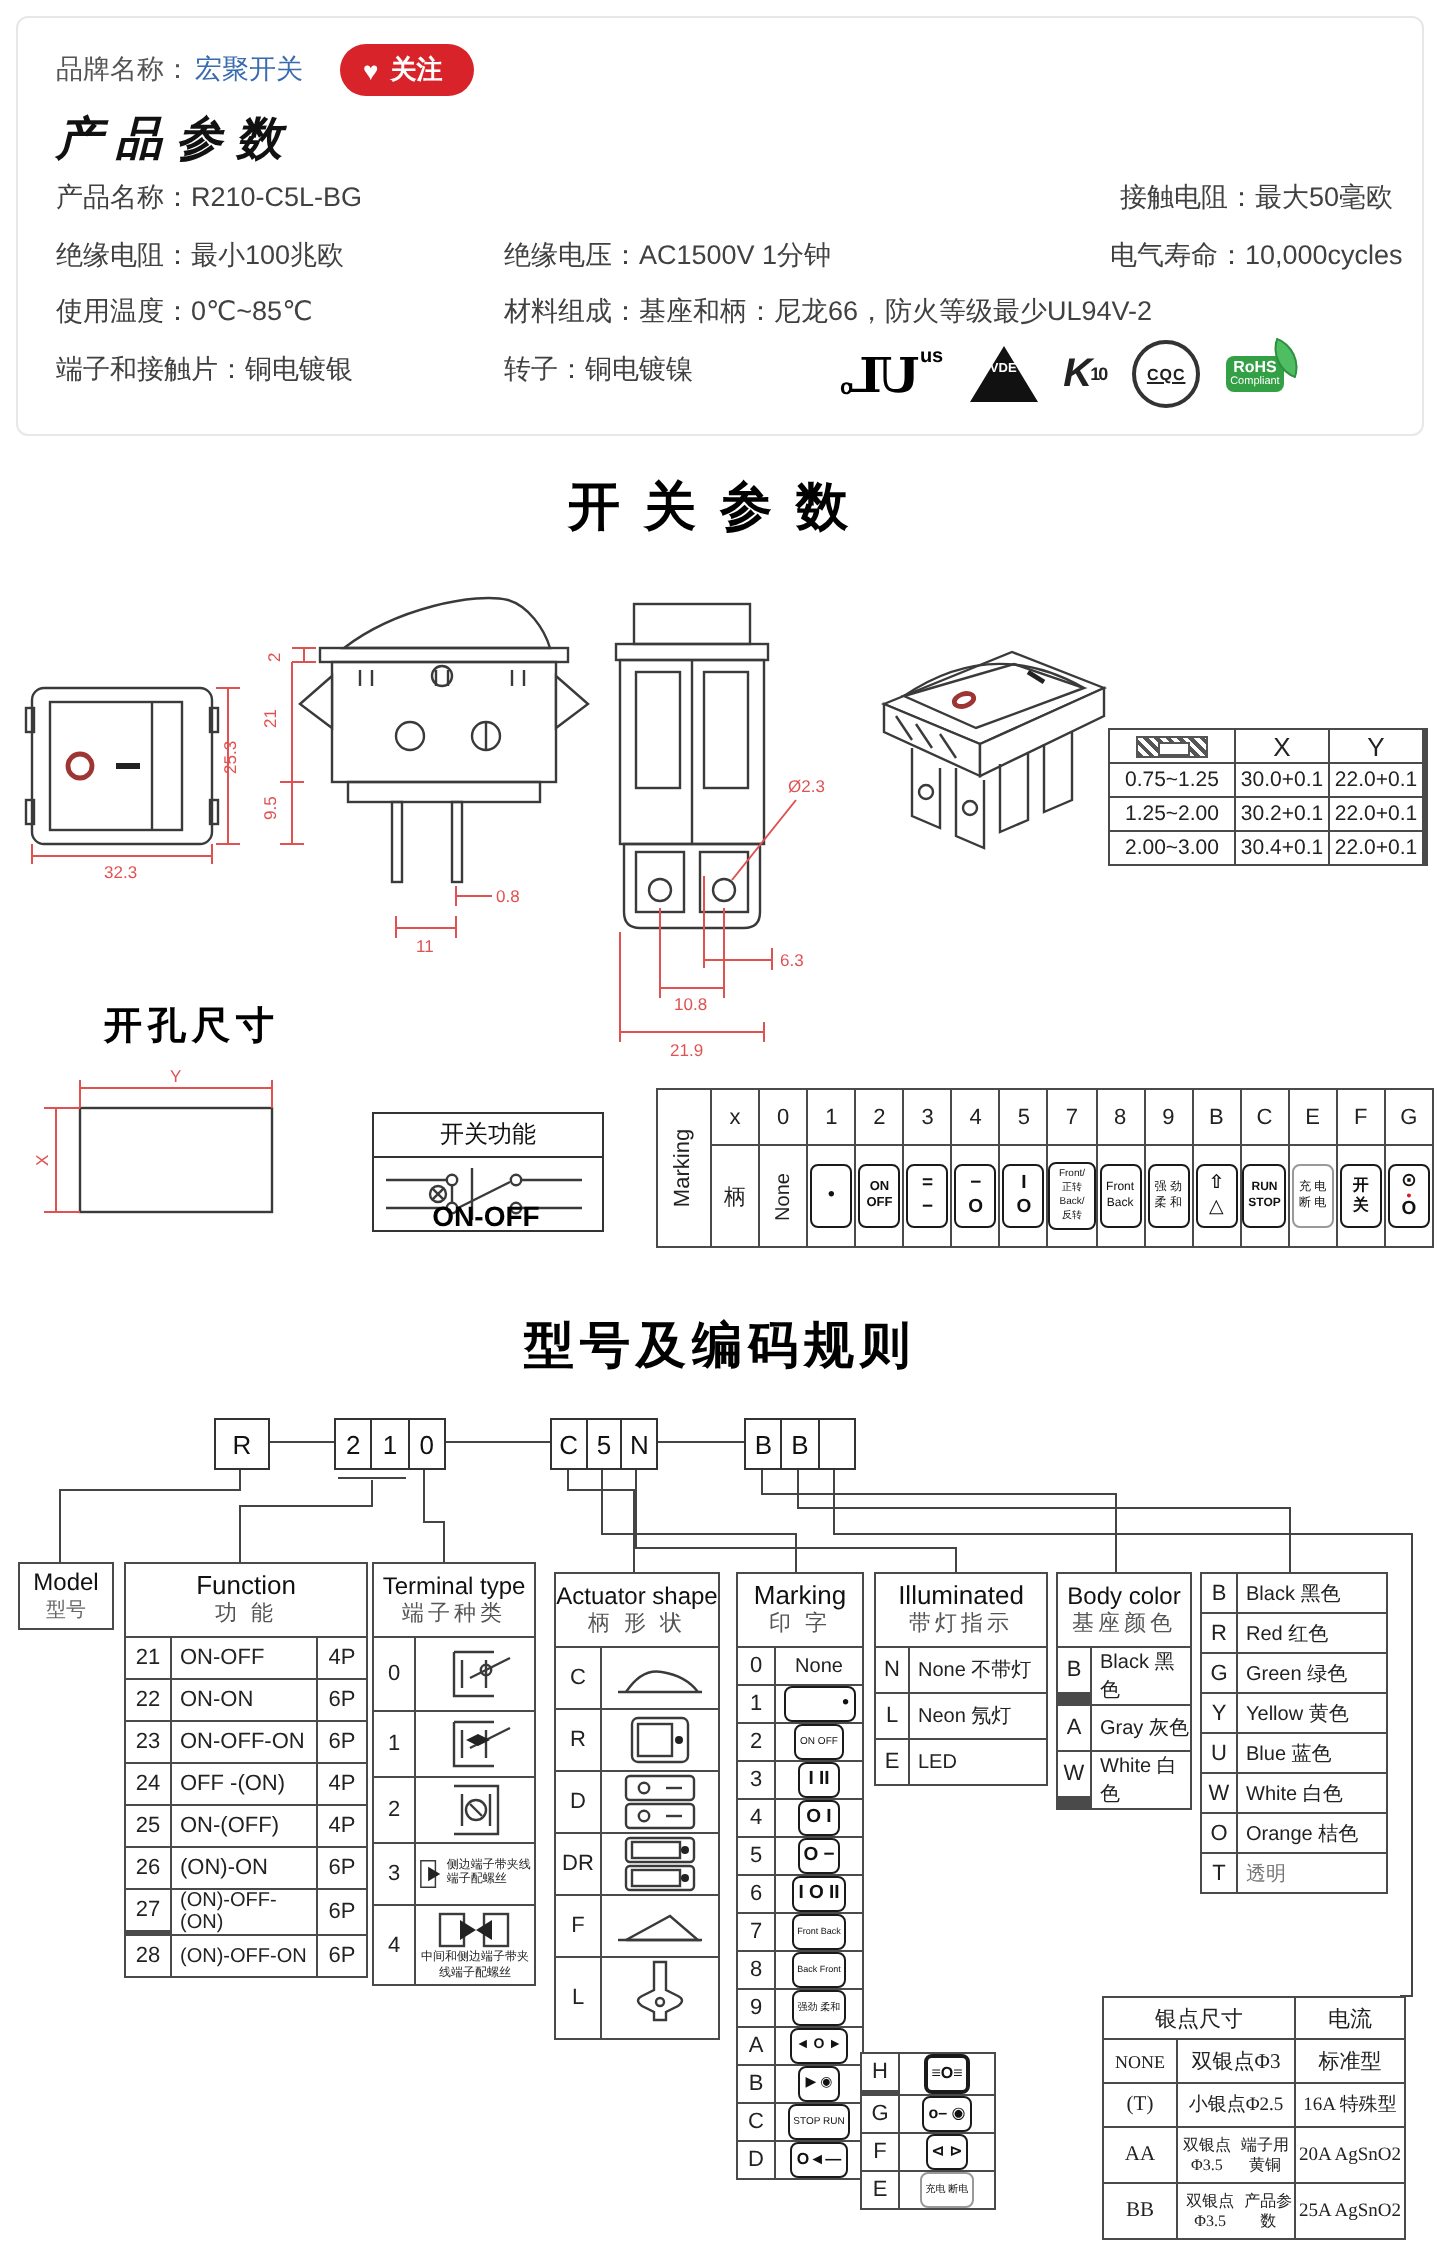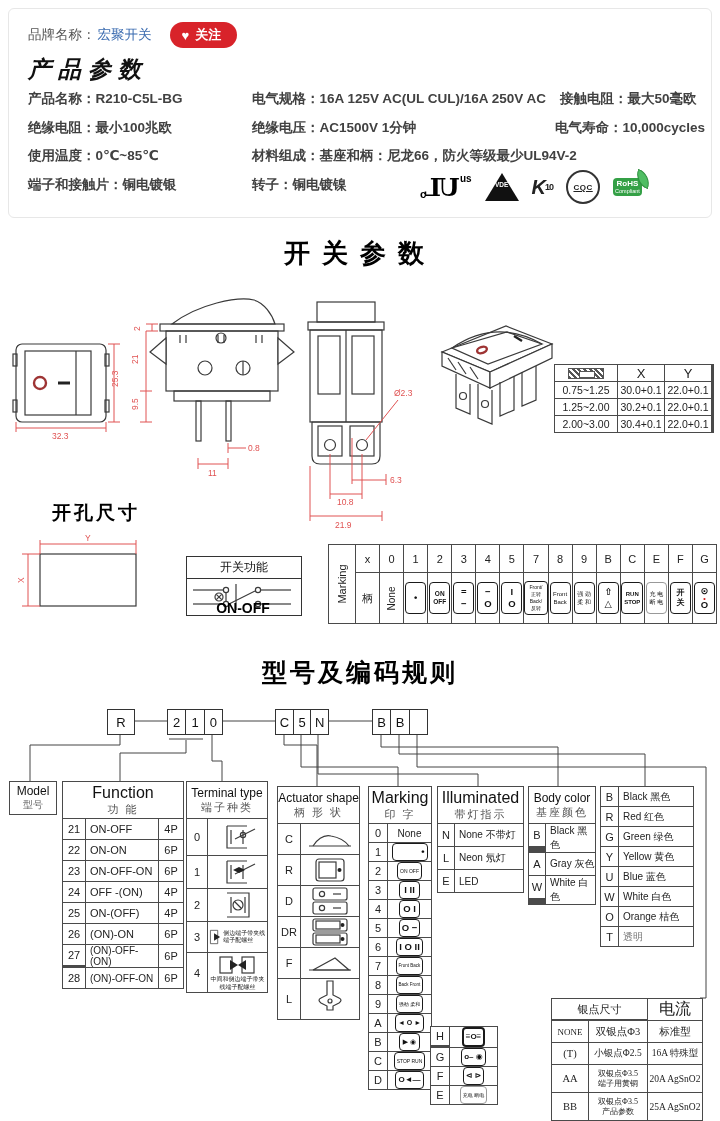--- a/index.html
+++ b/index.html
@@ -9,21 +9,21 @@
 
   
   .card{left:8px;top:8px;width:702px;height:208px;border:1px solid #e7e7e7;border-radius:6px;background:#fff;}
   .brandrow{left:28px;top:22px;display:flex;align-items:center;font-size:13.5px;}
   .brandlabel{color:#555;}
   .brandname{color:#3a6bb0;margin-left:2px;}
   .follow{margin-left:18px;background:#d8232a;color:#fff;border-radius:14px;height:26px;display:flex;align-items:center;gap:6px;padding:0 16px 0 12px;font-size:13px;font-weight:bold;}
   .follow .hrt{font-size:13px;}
   .ptitle{left:28px;top:54px;font-family:"DejaVu Serif","Liberation Serif",serif;font-style:italic;font-weight:bold;font-size:23px;letter-spacing:7px;color:#111;}
   .spec{position:absolute;font-size:13.5px;color:#414141;white-space:nowrap;}
-  .spec b{font-weight:bold;}
+  .spec b{font-weight:normal;}
 
   
   .certrow{left:420px;top:170px;display:flex;align-items:center;gap:13px;}
   .cert{display:flex;align-items:center;justify-content:center;}
   .ul-wrap{font-weight:bold;color:#000;display:flex;align-items:flex-end;}
   .ul-c{font-size:11px;margin-bottom:2px;}
   .ul-m{font-size:24px;font-family:"DejaVu Serif",serif;font-weight:bold;letter-spacing:-2px;transform:scaleX(-1);}
   .ul-us{font-size:10px;font-weight:bold;margin-bottom:18px;}
   .vde-tri{width:0;height:0;border-left:17px solid transparent;border-right:17px solid transparent;border-bottom:28px solid #111;position:relative;}
   .vde-inner{position:absolute;left:-12px;top:8px;width:24px;text-align:center;color:#fff;font-size:6.5px;font-weight:bold;}
@@ -44,42 +44,42 @@
   .lnf{stroke:#3a3a3a;stroke-width:1.2;fill:#fff;}
   .blk{fill:#222;stroke:none;}
   .diml{stroke:#e05252;stroke-width:1;fill:none;}
   .dimt{fill:#e05252;font-size:8.5px;font-family:"Liberation Sans",sans-serif;}
   .ring{stroke:#9e3434;stroke-width:2.4;fill:none;}
 
   
   .gt{display:grid;background:#4a4a4a;gap:1px;border:1px solid #4a4a4a;font-size:11px;color:#222;}
   .gt .c{background:#fff;display:flex;align-items:center;justify-content:center;text-align:center;overflow:hidden;}
   .gt .hd{flex-direction:column;line-height:1.25;background:#fff;}
-  .gt .hd .en{font-size:16px;color:#111;}
+  .gt .hd .en{font-size:13px;color:#111;}
   .gt .hd .cn{font-size:11px;color:#555;letter-spacing:2px;}
   .left{justify-content:flex-start !important;padding-left:4px;text-align:left !important;}
 
   
   .strip{left:328px;top:544px;width:389px;}
   .strip .gt{grid-template-columns:26px repeat(15,1fr);grid-template-rows:27px 50px;}
   .rot{transform:rotate(-90deg);white-space:nowrap;}
   .bdg{border:1.2px solid #1a1a1a;border-radius:4px;min-width:15px;min-height:26px;padding:2px 2px;display:flex;flex-direction:column;align-items:center;justify-content:center;font-weight:bold;font-size:9.5px;line-height:1.25;color:#111;background:#fff;}
   .bdg.tiny{font-size:5px;line-height:1.4;font-weight:normal;}
   .bdg .rdot{color:#d02020;font-size:7px;line-height:0.6;}
 
   
   .cbox{position:absolute;top:709px;height:24px;border:1.1px solid #333;background:#fff;display:flex;z-index:2;font-size:13px;color:#111;}
   .cbox .cc{flex:1;display:flex;align-items:center;justify-content:center;border-left:1.1px solid #333;}
   .cbox .cc:first-child{border-left:none;}
 
   .notes{font-size:6px;line-height:1.25;color:#222;text-align:left;}
 
   .silver{font-family:"Liberation Serif","DejaVu Serif",serif;}
   .silver .c{font-size:10.5px;}
-  .silver .two{flex-direction:column;font-size:8px;line-height:1.2;}
+  .silver .two{flex-direction:row;font-size:8px;line-height:1.2;}
 
   .hatch{width:34px;height:9px;background:repeating-linear-gradient(45deg,#555 0 2px,#fff 2px 4px);border:1px solid #555;position:relative;}
   .hatch:after{content:"";position:absolute;left:10px;top:2px;width:14px;height:5px;background:#fff;border:1px solid #555;}
 </style>
 </head>
 <body>
 
 <div id="page">
 
   <div class="abs card"></div>
@@ -89,21 +89,20 @@
     <span class="brandname">宏聚开关</span>
     <span class="follow">
       <span class="hrt">♥</span>
       <span>关注</span>
     </span>
   </div>
 
   <div class="abs ptitle">产品参数</div>
 
   <div class="abs spec" style="left:28px;top:90px"><b>产品名称：</b><b>R210-C5L-BG</b></div>
-  <div class="abs spec" style="left:252px;top:90px"><b>电气规格：</b><b>16A 125V AC(UL CUL)/16A 250V AC</b></div>
   <div class="abs spec" style="left:560px;top:90px"><b>接触电阻：</b><b>最大50毫欧</b></div>
   <div class="abs spec" style="left:28px;top:119px"><b>绝缘电阻：</b><b>最小100兆欧</b></div>
   <div class="abs spec" style="left:252px;top:119px"><b>绝缘电压：</b><b>AC1500V 1分钟</b></div>
   <div class="abs spec" style="left:555px;top:119px"><b>电气寿命：</b><b>10,000cycles</b></div>
   <div class="abs spec" style="left:28px;top:147px"><b>使用温度：</b><b>0℃~85℃</b></div>
   <div class="abs spec" style="left:252px;top:147px"><b>材料组成：</b><b>基座和柄：尼龙66，防火等级最少UL94V-2</b></div>
   <div class="abs spec" style="left:28px;top:176px"><b>端子和接触片：</b><b>铜电镀银</b></div>
   <div class="abs spec" style="left:252px;top:176px"><b>转子：</b><b>铜电镀镍</b></div>
 
   <div class="abs certrow">
@@ -701,21 +700,21 @@
     <div class="c" style="height:19px">W</div>
       <div class="c left" style="font-size:10px">White 白色</div>
     <div class="c" style="height:19px">O</div>
       <div class="c left" style="font-size:10px">Orange 桔色</div>
     <div class="c" style="height:19px">T</div>
       <div class="c left" style="font-size:10px;color:#777">透明</div>
   </div>
 
   <div class="abs gt silver" style="left:551px;top:998px;width:150px;grid-template-columns:36px 58px 1fr;z-index:2">
     <div class="c" style="grid-column:1/3;height:20px;font-size:11px">银点尺寸</div>
-    <div class="c" style="font-size:16px">电流</div>
+    <div class="c" style="font-size:11px">电流</div>
     <div class="c" style="height:21px;font-size:9px">NONE</div>
     <div class="c">双银点Φ3</div>
     <div class="c">标准型</div>
     <div class="c" style="height:21px">(T)</div>
     <div class="c" style="font-size:9.5px">小银点Φ2.5</div>
     <div class="c" style="font-size:9.5px">16A 特殊型</div>
     <div class="c" style="height:27px">AA</div>
     <div class="c two">
         <span>双银点Φ3.5</span>
         <span>端子用黄铜</span>

